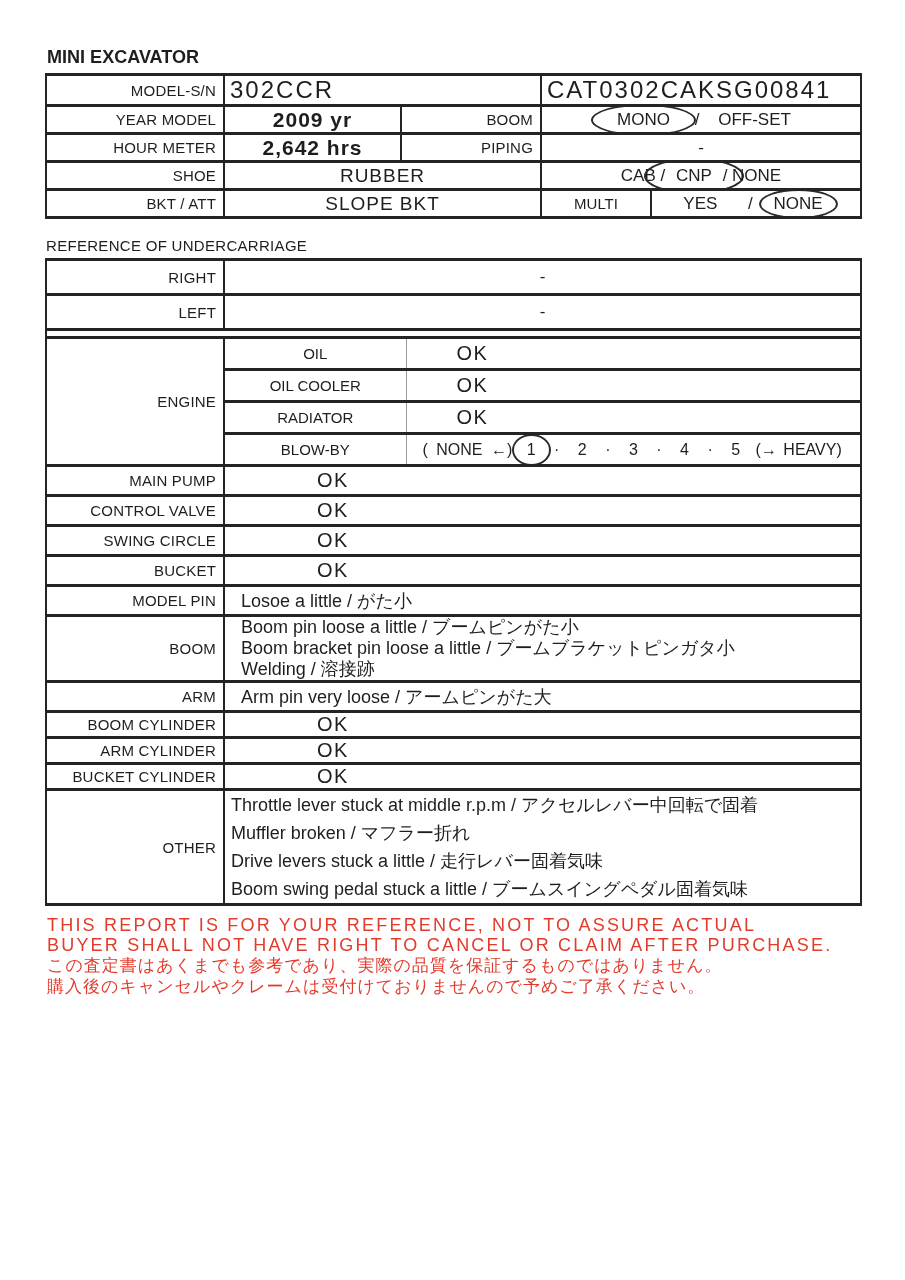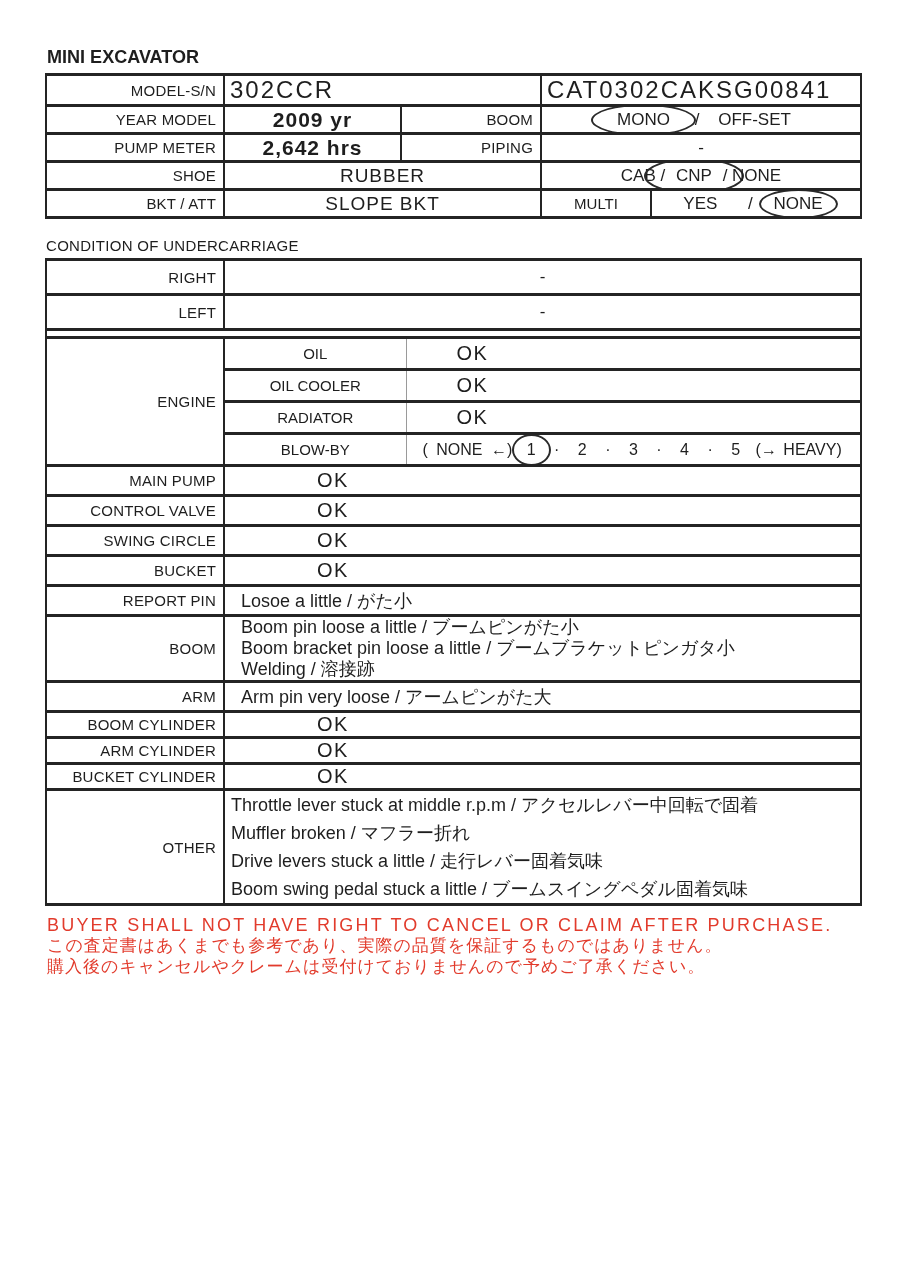--- a/index.html
+++ b/index.html
@@ -81,21 +81,21 @@
       <td class="lbl">YEAR MODEL</td>
       <td class="mid">2009 yr</td>
       <td class="lbl">BOOM</td>
       <td class="cen" colspan="2">
         <span class="circ c-mono">MONO</span>
         <span class="mx">/</span>
         <span>OFF-SET</span>
       </td>
     </tr>
     <tr>
-      <td class="lbl">PUMP METER</td>
+      <td class="lbl">HOUR METER</td>
       <td class="mid">2,642 hrs</td>
       <td class="lbl">PIPING</td>
       <td class="cen" colspan="2">-</td>
     </tr>
     <tr>
       <td class="lbl">SHOE</td>
       <td class="cen" colspan="2" style="font-size:19px;letter-spacing:1px;">RUBBER</td>
       <td class="cen" colspan="2">
         <span>CAB /</span>
         <span class="circ c-cnp">CNP</span>
@@ -109,21 +109,21 @@
       <td class="cen">
         <span>YES</span>
         <span class="mxl">/</span>
         <span class="circ c-none">NONE</span>
       </td>
     </tr>
   </tbody>
     </table>
 
   
-  <div class="uc-head">CONDITION OF UNDERCARRIAGE</div>
+  <div class="uc-head">REFERENCE OF UNDERCARRIAGE</div>
   <table class="uc">
     <colgroup>
         <col style="width:178px">
         <col style="width:637px">
       </colgroup>
     <tbody>
         <tr>
       <td class="lbl">RIGHT</td>
       <td class="cen">-</td>
     </tr>
@@ -178,21 +178,21 @@
     </tr>
     <tr style="height:30px">
       <td class="lbl">SWING CIRCLE</td>
       <td class="ok" colspan="2">OK</td>
     </tr>
     <tr style="height:30px">
       <td class="lbl">BUCKET</td>
       <td class="ok" colspan="2">OK</td>
     </tr>
     <tr style="height:30px">
-      <td class="lbl">REPORT PIN</td>
+      <td class="lbl">MODEL PIN</td>
       <td class="desc" colspan="2">Losoe a little / がた小</td>
     </tr>
     <tr style="height:66px">
       <td class="lbl">BOOM</td>
       <td class="desc lines3" colspan="2">
         <div>Boom pin loose a little / ブームピンがた小</div>
         <div>Boom bracket pin loose a little / ブームブラケットピンガタ小</div>
         <div>Welding / 溶接跡</div>
       </td>
     </tr>
@@ -219,18 +219,19 @@
         <div>Muffler broken / マフラー折れ</div>
         <div>Drive levers stuck a little / 走行レバー固着気味</div>
         <div>Boom swing pedal stuck a little / ブームスイングペダル固着気味</div>
       </td>
     </tr>
   </tbody>
     </table>
 
   
   <div class="disc">
+    <div class="en">THIS REPORT IS FOR YOUR REFERENCE, NOT TO ASSURE ACTUAL</div>
     <div class="en">BUYER SHALL NOT HAVE RIGHT TO CANCEL OR CLAIM AFTER PURCHASE.</div>
     <div class="jp">この査定書はあくまでも参考であり、実際の品質を保証するものではありません。</div>
     <div class="jp">購入後のキャンセルやクレームは受付けておりませんので予めご了承ください。</div>
   </div>
 
 </div>
 
 </body></html>

